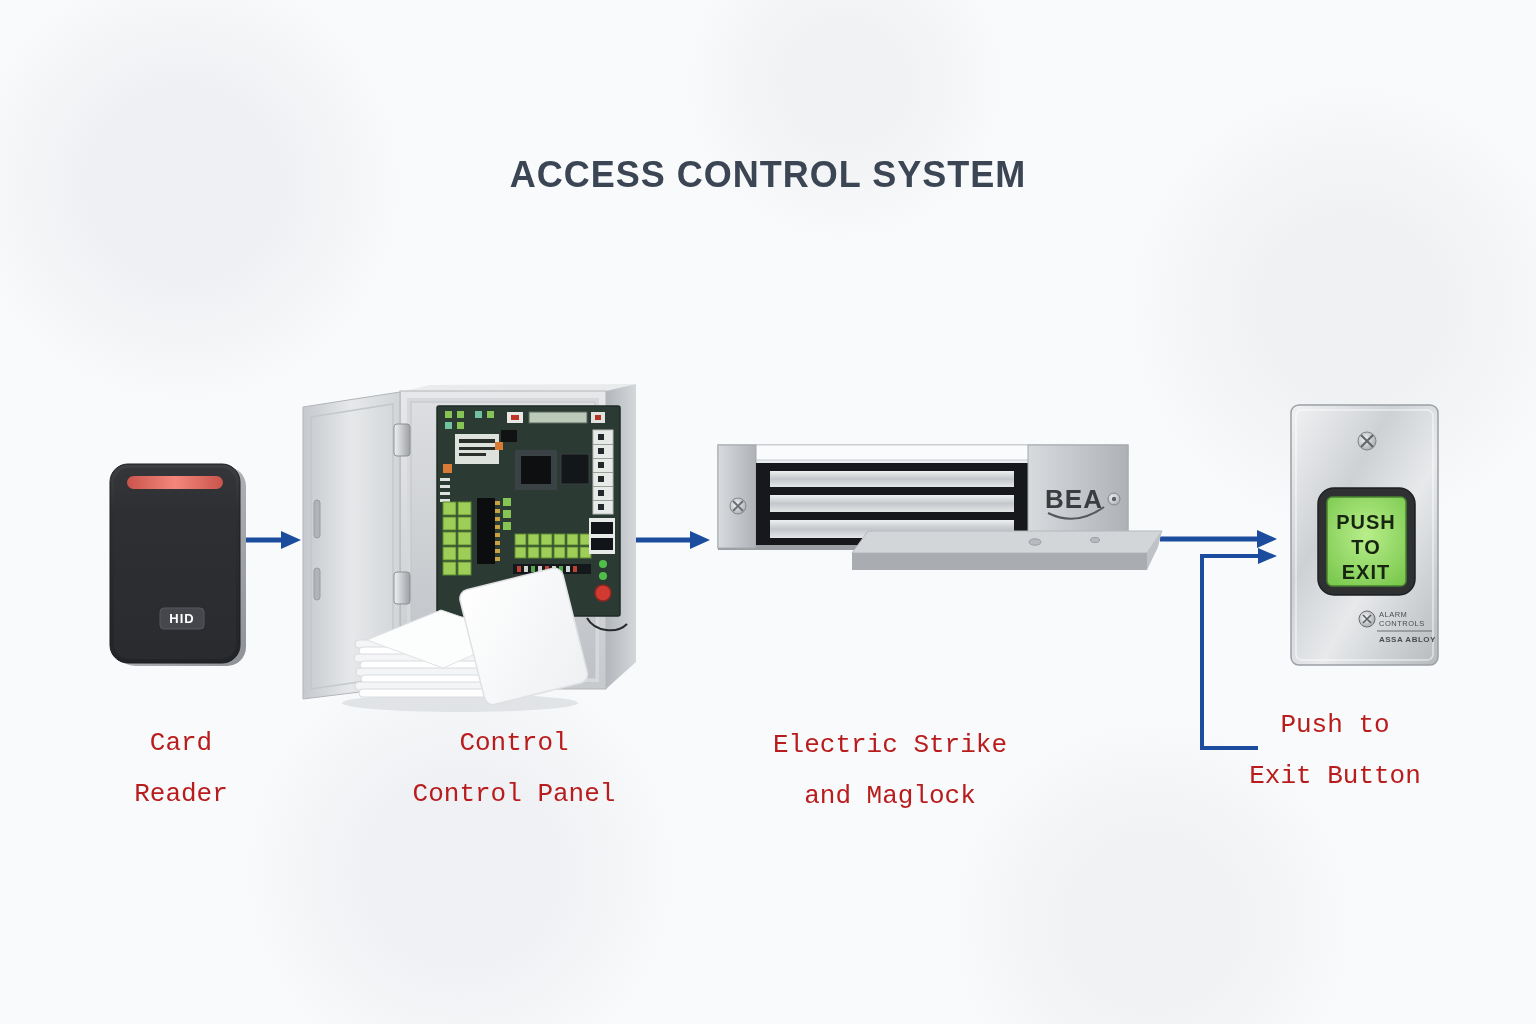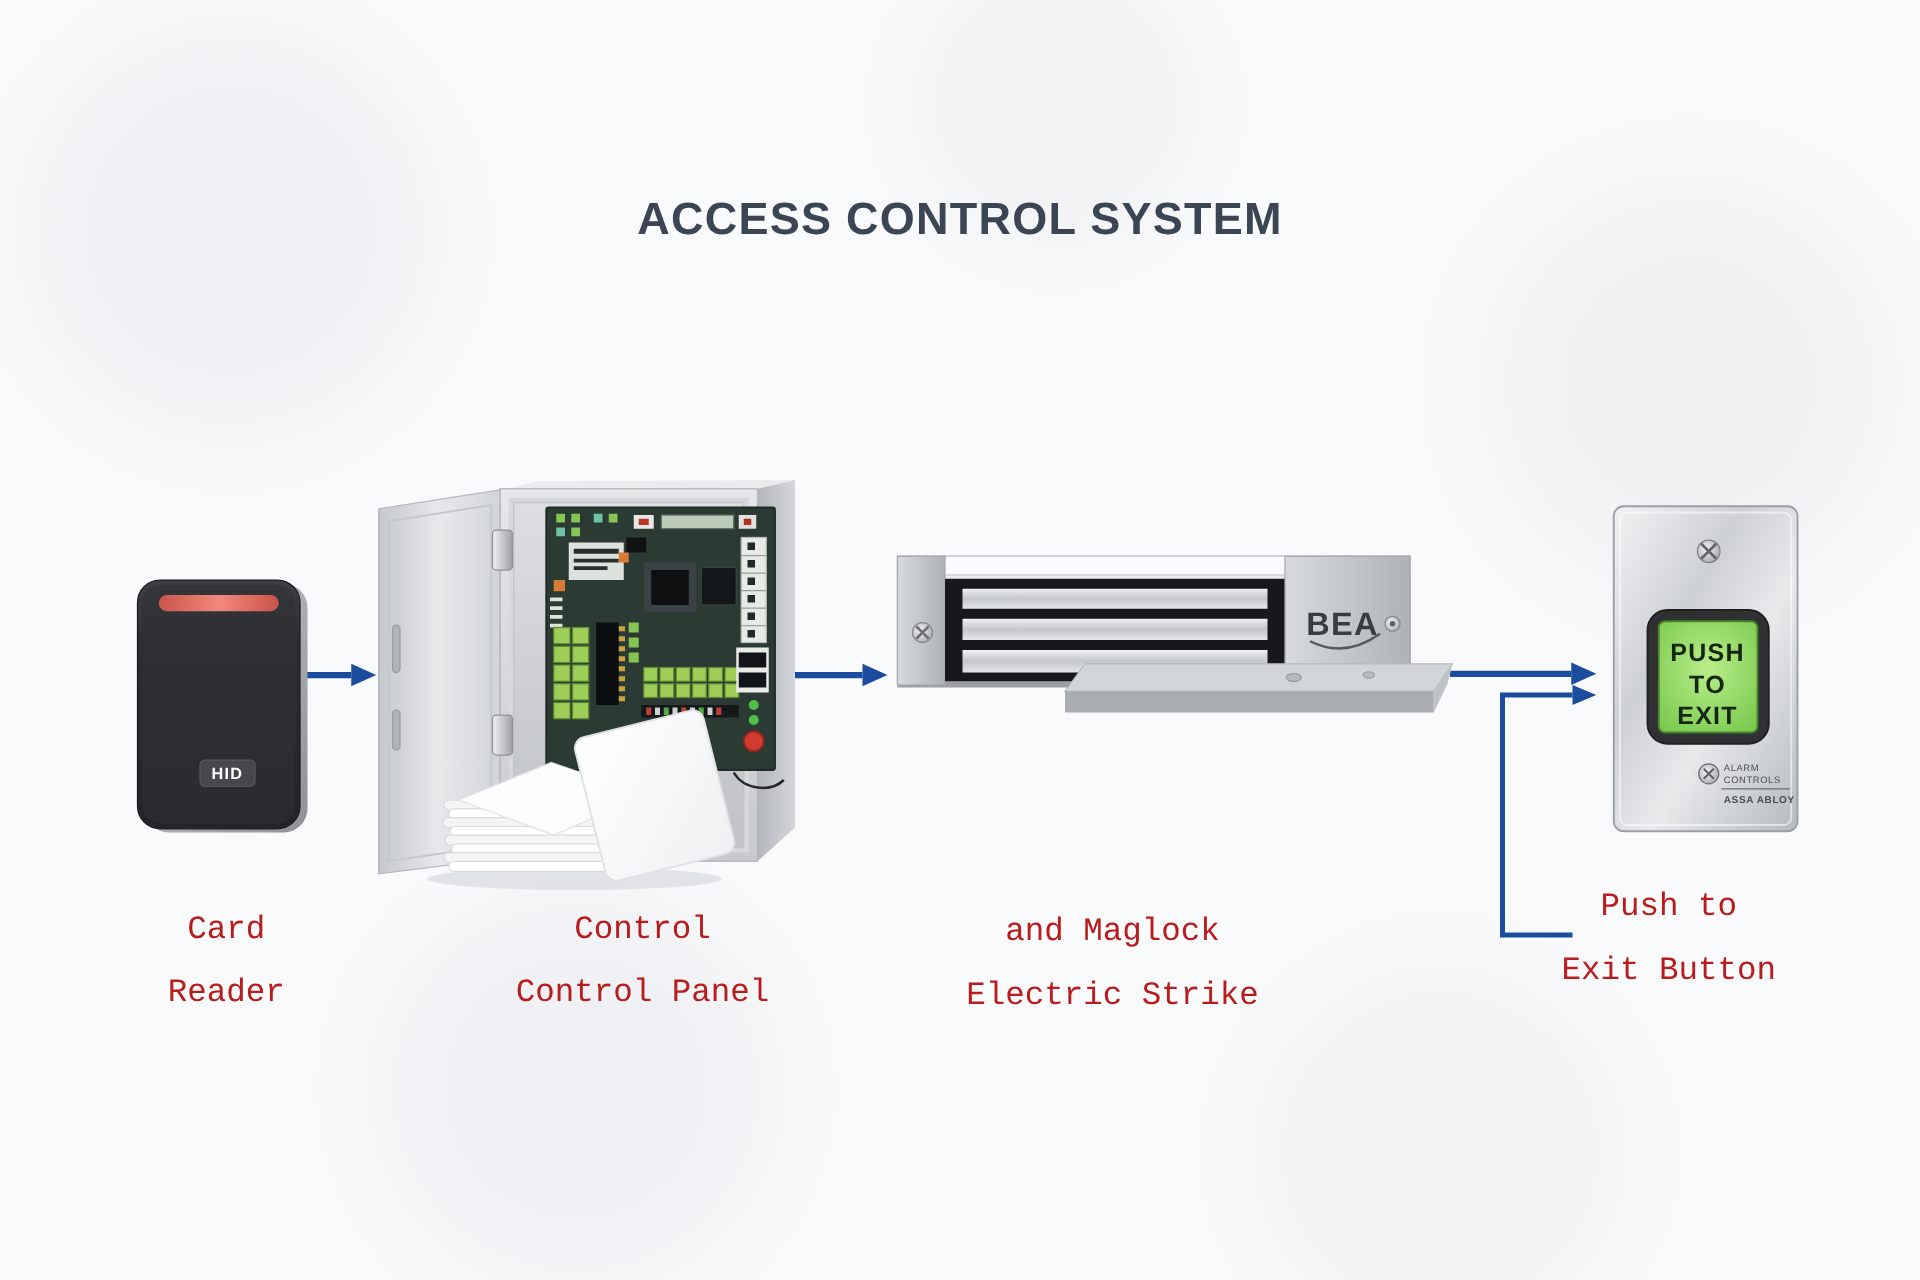--- a/index.html
+++ b/index.html
@@ -342,21 +342,21 @@
 
   <div class="lbl" style="left:66px;top:670px;width:230px;">
     <div>Card</div>
     <div>Reader</div>
   </div>
   <div class="lbl" style="left:354px;top:670px;width:320px;">
     <div>Control</div>
     <div>Control Panel</div>
   </div>
   <div class="lbl" style="left:730px;top:672px;width:320px;">
+    <div>Electric Strike</div>
     <div>and Maglock</div>
-    <div>Electric Strike</div>
   </div>
   <div class="lbl" style="left:1225px;top:652px;width:220px;">
     <div>Push to</div>
     <div>Exit Button</div>
   </div>
 
 </div>
 
 </body></html>

